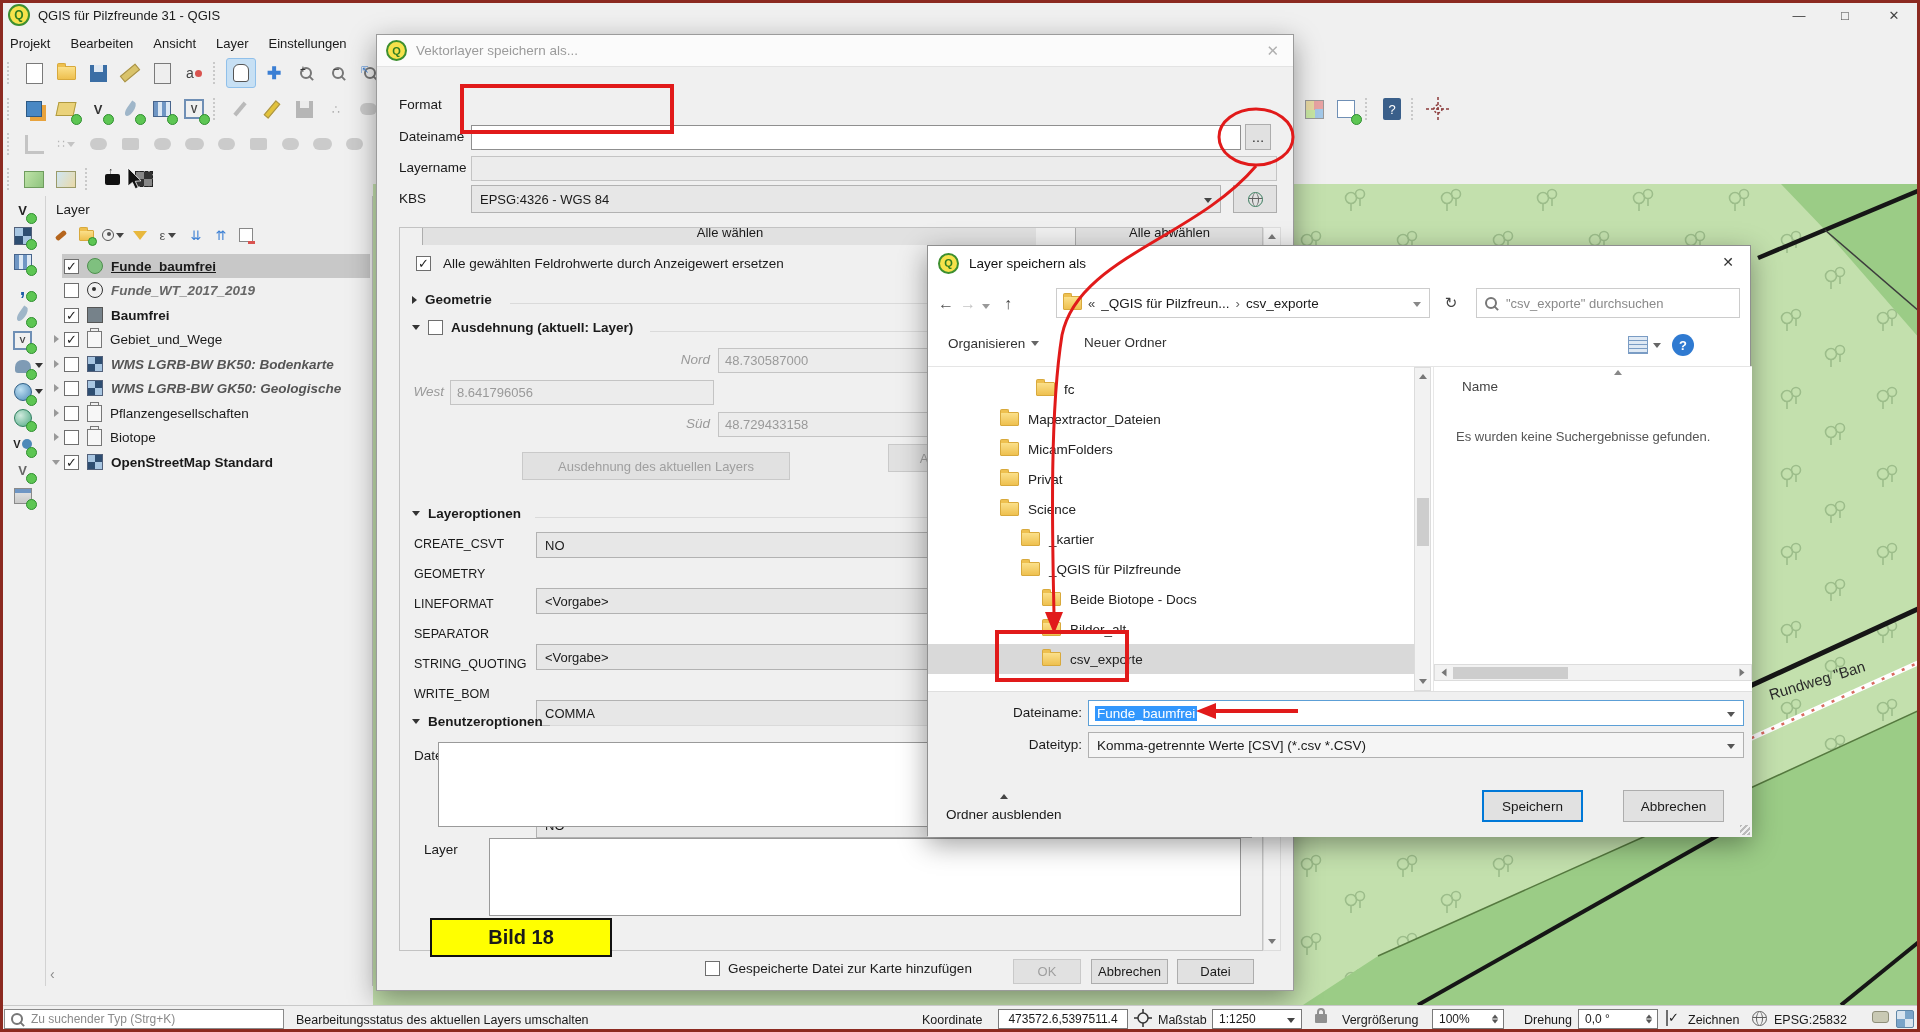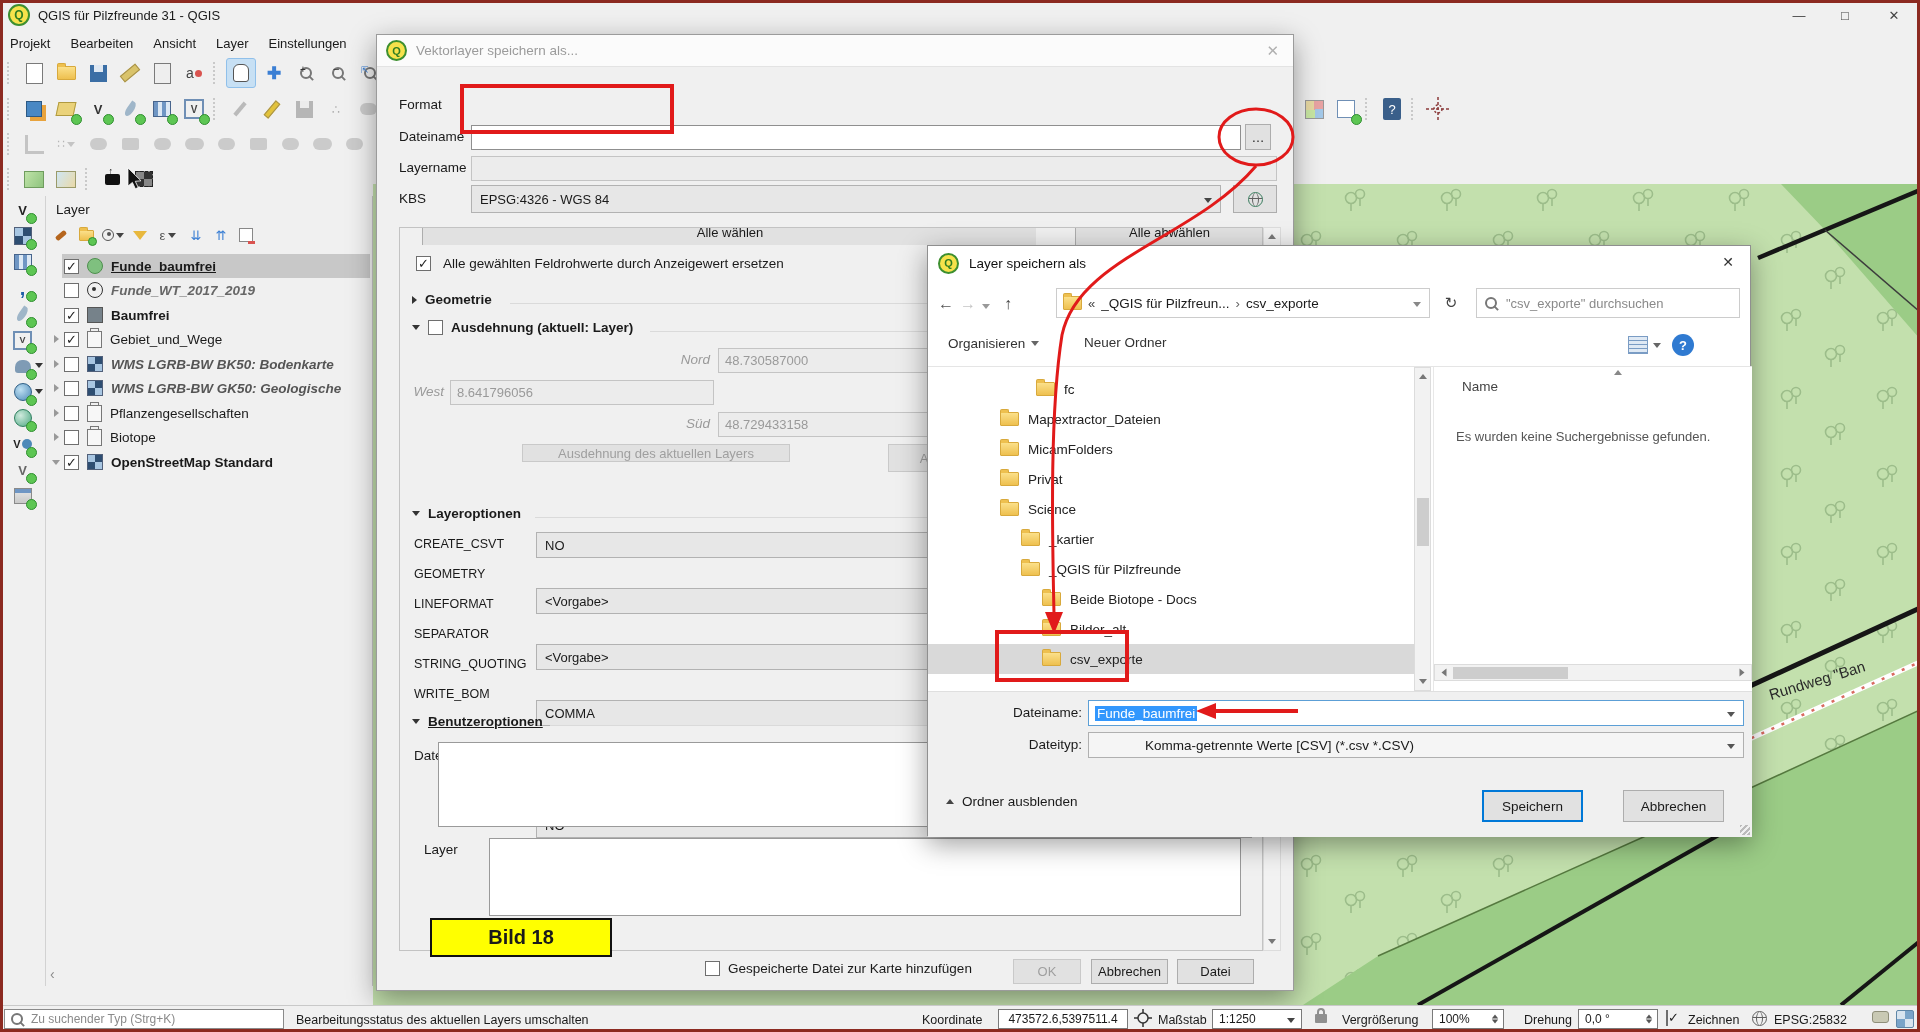--- a/index.html
+++ b/index.html
@@ -502,21 +502,21 @@
       </div>
       <div class="sect-line" style="left:250px;top:103px;width:600px;"></div>
 
       <div class="abs lbl dim" style="left:238px;top:124px;width:72px;text-align:right;">Nord</div>
       <div class="input input-dis abs" style="left:318px;top:120px;width:430px;height:25px;">48.730587000</div>
       <div class="abs lbl dim" style="left:6px;top:156px;width:38px;text-align:right;">West</div>
       <div class="input input-dis abs" style="left:50px;top:152px;width:264px;height:25px;">8.641796056</div>
       <div class="abs lbl dim" style="left:274px;top:188px;width:36px;text-align:right;">Süd</div>
       <div class="input input-dis abs" style="left:318px;top:184px;width:430px;height:25px;">48.729433158</div>
 
-      <div class="btn btn-dis abs" style="left:122px;top:216px;width:268px;height:18px;">Ausdehnung des aktuellen Layers</div>
+      <div class="btn btn-dis abs" style="left:122px;top:224px;width:268px;height:28px;">Ausdehnung des aktuellen Layers</div>
       <div class="btn btn-dis abs flex" style="left:488px;top:216px;width:202px;height:28px;gap:7px;">
         <span>Aus Layer berechnen</span>
         <span class="tri-d" style="border-top-color:#aaa;"></span>
       </div>
 
       <div class="abs flex" style="left:12px;top:278px;gap:8px;">
         <span class="tri-d" style="border-top-color:#333;"></span>
         <span class="lbl bold">Layeroptionen</span>
       </div>
       <div class="sect-line" style="left:135px;top:289px;width:715px;"></div>
@@ -539,21 +539,21 @@
         </div>
       <div class="abs" style="left:14px;top:429px;font-size:12.5px;">STRING_QUOTING</div>
       <div class="combo abs" style="left:136px;top:424px;width:716px;height:26px;">
           <span>IF_AMBIGUOUS</span>
         </div>
       <div class="abs" style="left:14px;top:459px;font-size:12.5px;">WRITE_BOM</div>
       <div class="combo abs" style="left:136px;top:454px;width:716px;height:26px;">
           <span>NO</span>
         </div>
 
-      <div class="abs flex" style="left:12px;top:486px;gap:8px;text-decoration:underline;">
+      <div class="abs flex" style="left:12px;top:486px;gap:8px;">
         <span class="tri-d" style="border-top-color:#333;"></span>
         <span class="lbl bold">Benutzeroptionen</span>
       </div>
       <div class="sect-line" style="left:150px;top:497px;width:700px;"></div>
 
       <div class="abs lbl" style="left:14px;top:520px;">Datenquelle</div>
       <div class="abs" style="left:38px;top:514px;width:801px;height:85px;background:#fff;border:1px solid #9a9a9a;"></div>
 
       <div class="abs lbl" style="left:24px;top:614px;">Layer</div>
       <div class="abs" style="left:89px;top:610px;width:752px;height:78px;background:#fff;border:1px solid #9a9a9a;"></div>
@@ -676,24 +676,24 @@
     </div>
 
     <div class="abs" style="left:0;top:445px;width:824px;height:146px;background:#f0f0f0;border-top:1px solid #dfdfdf;">
       <div class="abs lbl" style="left:66px;top:13px;width:88px;text-align:right;">Dateiname:</div>
       <div class="abs flex" style="left:160px;top:8px;width:656px;height:26px;background:#fff;border:1px solid #5c9fd6;padding:0 6px;">
         <span style="background:#3297fd;color:#fff;padding:0 2px;font-size:13.5px;">Funde_baumfrei</span>
         <span class="tri-d abs" style="right:8px;top:11px;border-top-color:#555;"></span>
       </div>
       <div class="abs lbl" style="left:66px;top:45px;width:88px;text-align:right;">Dateityp:</div>
       <div class="abs flex" style="left:160px;top:40px;width:656px;height:26px;background:#f5f5f5;border:1px solid #b0b0b0;padding:0 8px;">
-        <span style="font-size:13.5px;margin-left:48px;">Komma-getrennte Werte [CSV] (*.csv *.CSV)</span>
+        <span style="font-size:13.5px;">Komma-getrennte Werte [CSV] (*.csv *.CSV)</span>
         <span class="tri-d abs" style="right:8px;top:11px;border-top-color:#555;"></span>
       </div>
-      <div class="abs flex" style="left:18px;top:102px;gap:8px;">
+      <div class="abs flex" style="left:18px;top:102px;gap:8px;flex-direction:column;">
         <span class="tri-u" style="border-bottom-color:#444;"></span>
         <span style="font-size:13.5px;">Ordner ausblenden</span>
       </div>
       <div class="btn abs" style="left:554px;top:98px;width:101px;height:32px;border:2px solid #0078d7;font-size:13.5px;">Speichern</div>
       <div class="btn abs" style="left:695px;top:98px;width:101px;height:32px;font-size:13.5px;">Abbrechen</div>
       <div class="abs" style="right:2px;bottom:2px;width:10px;height:10px;background:repeating-linear-gradient(135deg,#bbb 0 2px,transparent 2px 4px);"></div>
     </div>
   </div>
 
   <div class="abs" style="left:0;top:1005px;width:1920px;height:27px;background:#f0f0f0;border-top:1px solid #c9c9c9;z-index:6;font-size:12.5px;">

